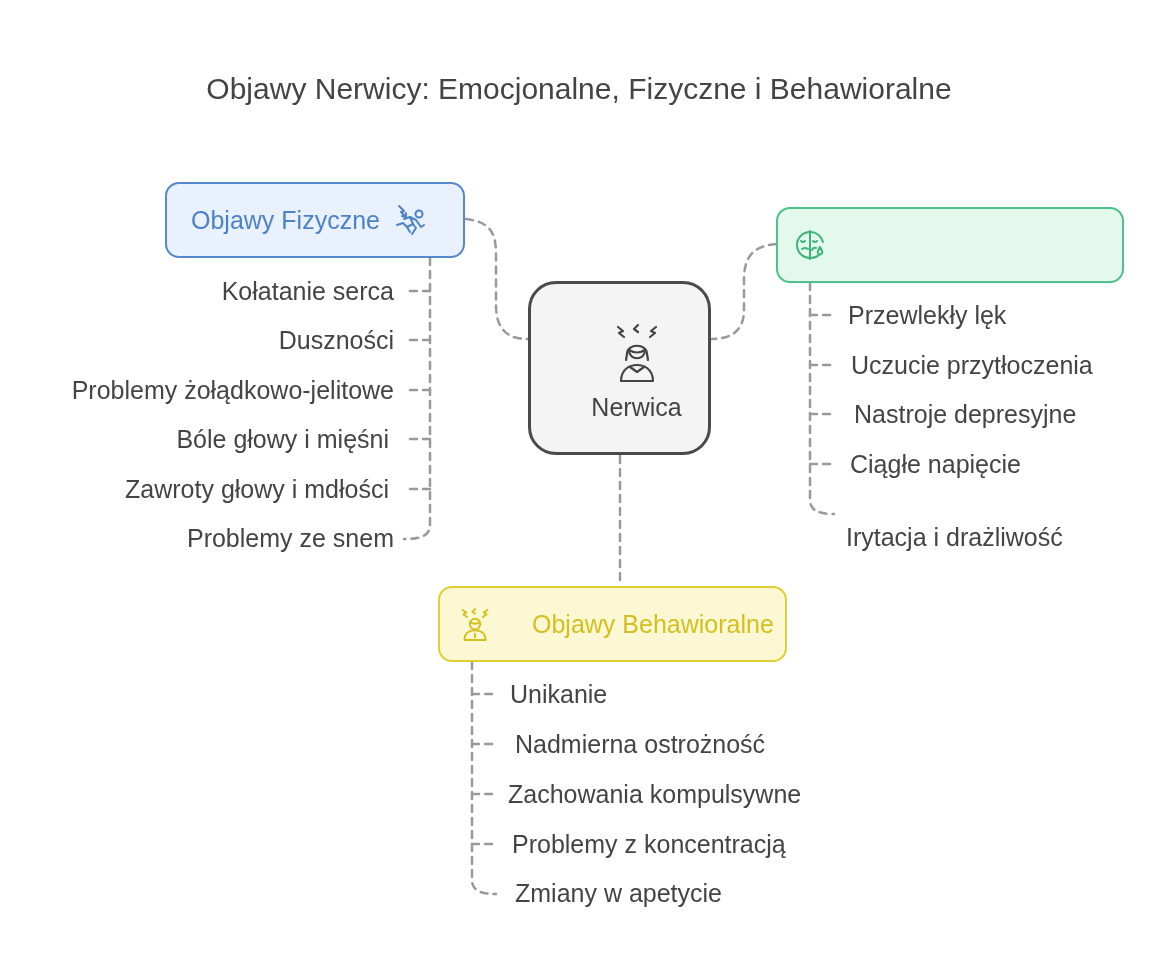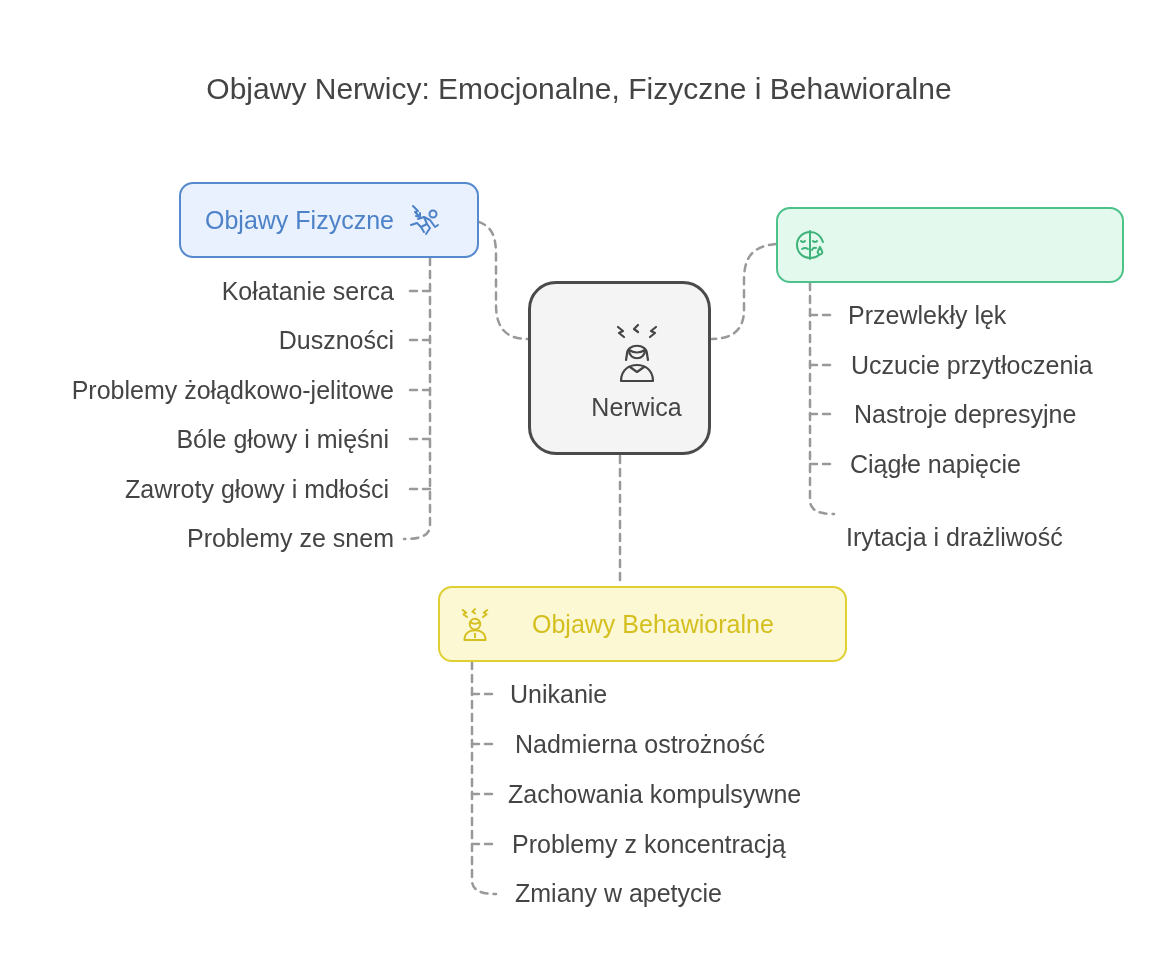--- a/index.html
+++ b/index.html
@@ -12,25 +12,25 @@
       position: absolute; left: 0; top: 72px; width: 1158px; text-align: center;
       font-size: 30px; color: #444444; letter-spacing: 0px;
     }
     svg.connectors { position: absolute; left: 0; top: 0; width: 1158px; height: 977px; pointer-events: none; }
     .node {
       position: absolute; box-sizing: border-box; border-radius: 14px; border: 2.5px solid;
       display: flex; align-items: center;
     }
     .node .label { font-size: 25px; white-space: nowrap; }
     .node .icon { width: 34px; height: 34px; display: inline-block; flex: none; }
-    .node-phys { left: 179px; top: 182px; width: 300px; height: 76px; background: #e8f1fd; border-color: #5588cc; color: #4e82c8; padding-left: 24px; }
+    .node-phys { left: 165px; top: 182px; width: 300px; height: 76px; background: #e8f1fd; border-color: #5588cc; color: #4e82c8; padding-left: 24px; }
     .node-phys .label { margin-right: 14px; }
     .node-emo { left: 776px; top: 207px; width: 348px; height: 76px; background: #e3f9ee; border-color: #4cc28a; color: #3db37a; padding-left: 16px; }
     .node-emo .label { margin-left: 14px; }
-    .node-beh { left: 438px; top: 586px; width: 409px; height: 76px; background: #fcf8d4; border-color: #e0cf33; color: #d4bf1f; padding-left: 20px; }
+    .node-beh { left: 438px; top: 586px; width: 349px; height: 76px; background: #fcf8d4; border-color: #e0cf33; color: #d4bf1f; padding-left: 20px; }
     .node-beh .label { margin-left: 38px; }
     .node-center {
       left: 528px; top: 281px; width: 183px; height: 174px; border-radius: 28px;
       background: #f4f4f4; border-color: #4a4a4a; border-width: 3px; color: #444444;
       flex-direction: column; justify-content: center; padding-left: 34px;
     }
     .node-center .icon { width: 50px; height: 62px; margin-top: 8px; }
     .node-center .label { font-size: 25px; margin-top: 8px; }
     .item { position: absolute; font-size: 25px; color: #444444; white-space: nowrap; line-height: 30px; }
     .item.right { text-align: left; }

